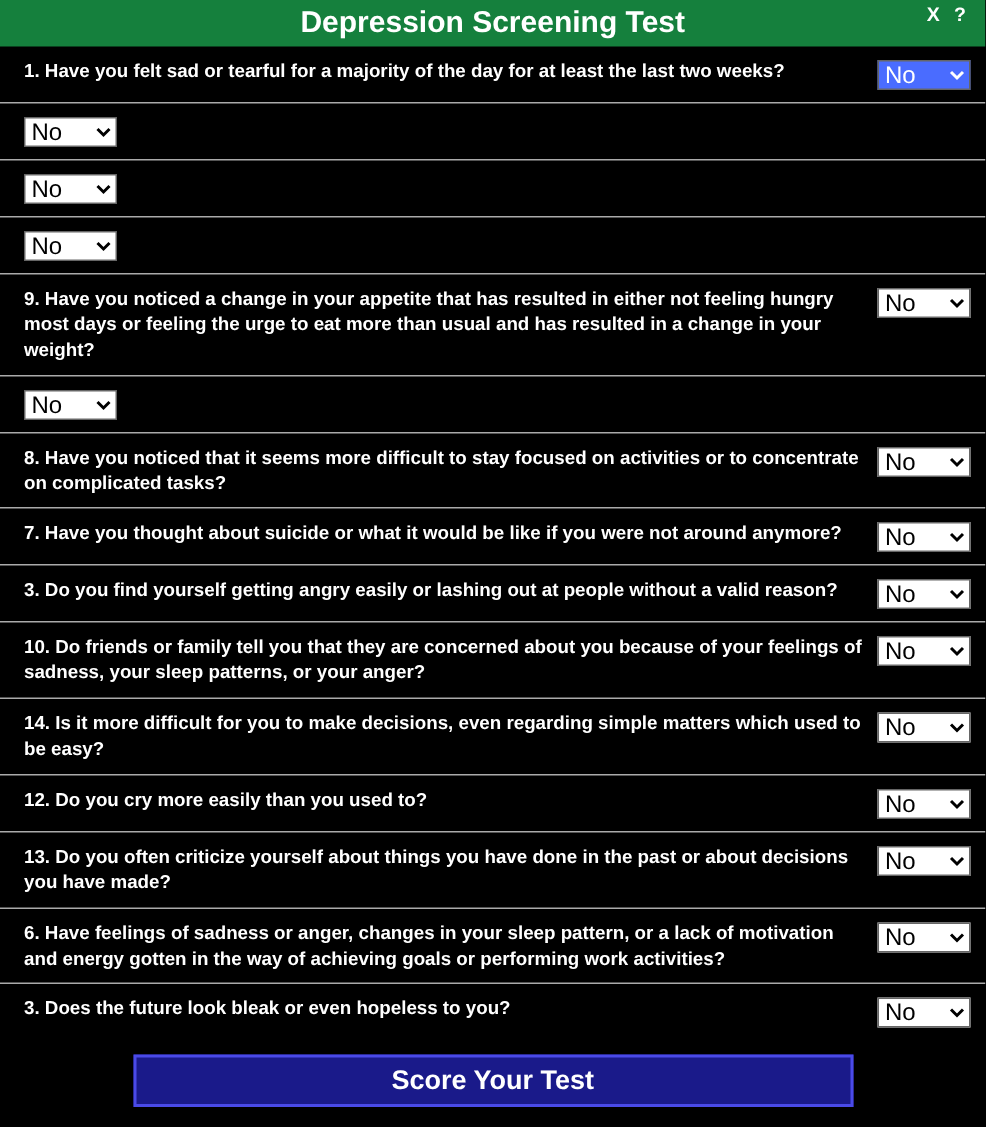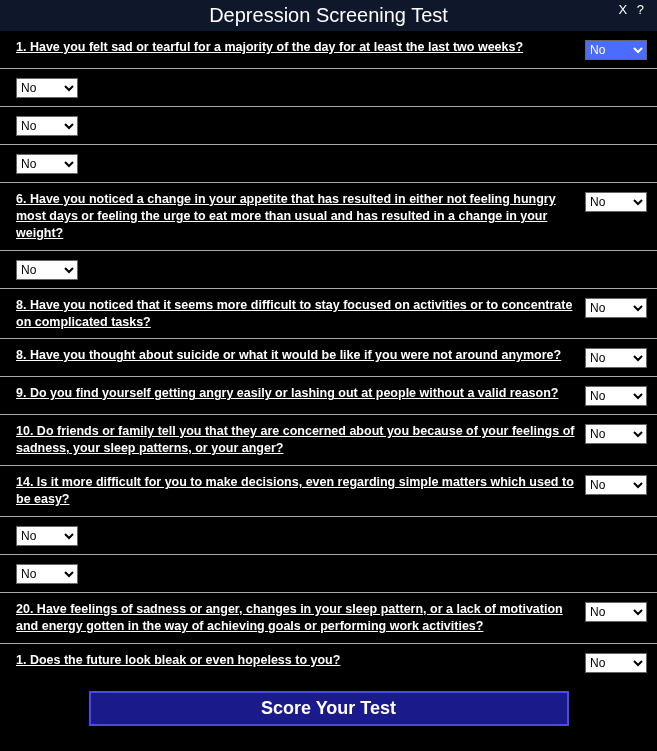--- a/index.html
+++ b/index.html
@@ -4,24 +4,24 @@
   <style>
     * { box-sizing: border-box; margin: 0; padding: 0; }
     body {
       background: #000;
       font-family: Arial, Helvetica, sans-serif;
       width: 657px;
       height: 751px;
       overflow: hidden;
     }
     .header {
-      background: #0f172a;
+      background: #15803d;
       color: #fff;
       text-align: center;
-      font-weight: normal;
+      font-weight: bold;
       font-size: 20px;
       padding: 4px 0;
       position: relative;
     }
     .header-controls {
       position: absolute;
       right: 10px;
       top: 2px;
       font-size: 13px;
       color: #fff;
@@ -40,26 +40,25 @@
     .question-row:last-of-type {
       border-bottom: none;
     }
     .question-text {
       color: #fff;
       font-size: 12.5px;
       font-weight: bold;
       flex: 1;
       line-height: 1.35;
       padding-right: 10px;
-      text-decoration: underline;
     }
     .answer-select {
       width: 62px;
       height: 20px;
-      font-size: 12px;
+      font-size: 16px;
       background: #fff;
       border: 1px solid #666;
       margin-top: 1px;
       flex-shrink: 0;
       font-family: Arial, Helvetica, sans-serif;
     }
     .answer-select.highlighted {
       background: #4a6cff;
       color: #fff;
     }
@@ -97,57 +96,59 @@
     <div class="question-row">
       <select class="answer-select"><option>No</option><option>Yes</option></select>
     </div>
     <div class="question-row">
       <select class="answer-select"><option>No</option><option>Yes</option></select>
     </div>
     <div class="question-row">
       <select class="answer-select"><option>No</option><option>Yes</option></select>
     </div>
     <div class="question-row">
-      <div class="question-text">6. Have you noticed a change in your appetite that has resulted in either not feeling hungry most days or feeling the urge to eat more than usual and has resulted in a change in your weight?</div>
+      <div class="question-text">9. Have you noticed a change in your appetite that has resulted in either not feeling hungry most days or feeling the urge to eat more than usual and has resulted in a change in your weight?</div>
       <select class="answer-select"><option>No</option><option>Yes</option></select>
     </div>
     <div class="question-row">
       <select class="answer-select"><option>No</option><option>Yes</option></select>
     </div>
     <div class="question-row">
       <div class="question-text">8. Have you noticed that it seems more difficult to stay focused on activities or to concentrate on complicated tasks?</div>
       <select class="answer-select"><option>No</option><option>Yes</option></select>
     </div>
     <div class="question-row">
-      <div class="question-text">8. Have you thought about suicide or what it would be like if you were not around anymore?</div>
+      <div class="question-text">7. Have you thought about suicide or what it would be like if you were not around anymore?</div>
       <select class="answer-select"><option>No</option><option>Yes</option></select>
     </div>
     <div class="question-row">
-      <div class="question-text">9. Do you find yourself getting angry easily or lashing out at people without a valid reason?</div>
+      <div class="question-text">3. Do you find yourself getting angry easily or lashing out at people without a valid reason?</div>
       <select class="answer-select"><option>No</option><option>Yes</option></select>
     </div>
     <div class="question-row">
       <div class="question-text">10. Do friends or family tell you that they are concerned about you because of your feelings of sadness, your sleep patterns, or your anger?</div>
       <select class="answer-select"><option>No</option><option>Yes</option></select>
     </div>
     <div class="question-row">
       <div class="question-text">14. Is it more difficult for you to make decisions, even regarding simple matters which used to be easy?</div>
       <select class="answer-select"><option>No</option><option>Yes</option></select>
     </div>
     <div class="question-row">
+      <div class="question-text">12. Do you cry more easily than you used to?</div>
       <select class="answer-select"><option>No</option><option>Yes</option></select>
     </div>
     <div class="question-row">
+      <div class="question-text">13. Do you often criticize yourself about things you have done in the past or about decisions you have made?</div>
       <select class="answer-select"><option>No</option><option>Yes</option></select>
     </div>
     <div class="question-row">
-      <div class="question-text">20. Have feelings of sadness or anger, changes in your sleep pattern, or a lack of motivation and energy gotten in the way of achieving goals or performing work activities?</div>
+      <div class="question-text">6. Have feelings of sadness or anger, changes in your sleep pattern, or a lack of motivation and energy gotten in the way of achieving goals or performing work activities?</div>
       <select class="answer-select"><option>No</option><option>Yes</option></select>
     </div>
     <div class="question-row">
-      <div class="question-text">1. Does the future look bleak or even hopeless to you?</div>
+      <div class="question-text">3. Does the future look bleak or even hopeless to you?</div>
       <select class="answer-select"><option>No</option><option>Yes</option></select>
     </div>
   </div>
 
 <div class="footer">
   <button class="score-button">Score Your Test</button>
 </div>
 
 </body></html>

